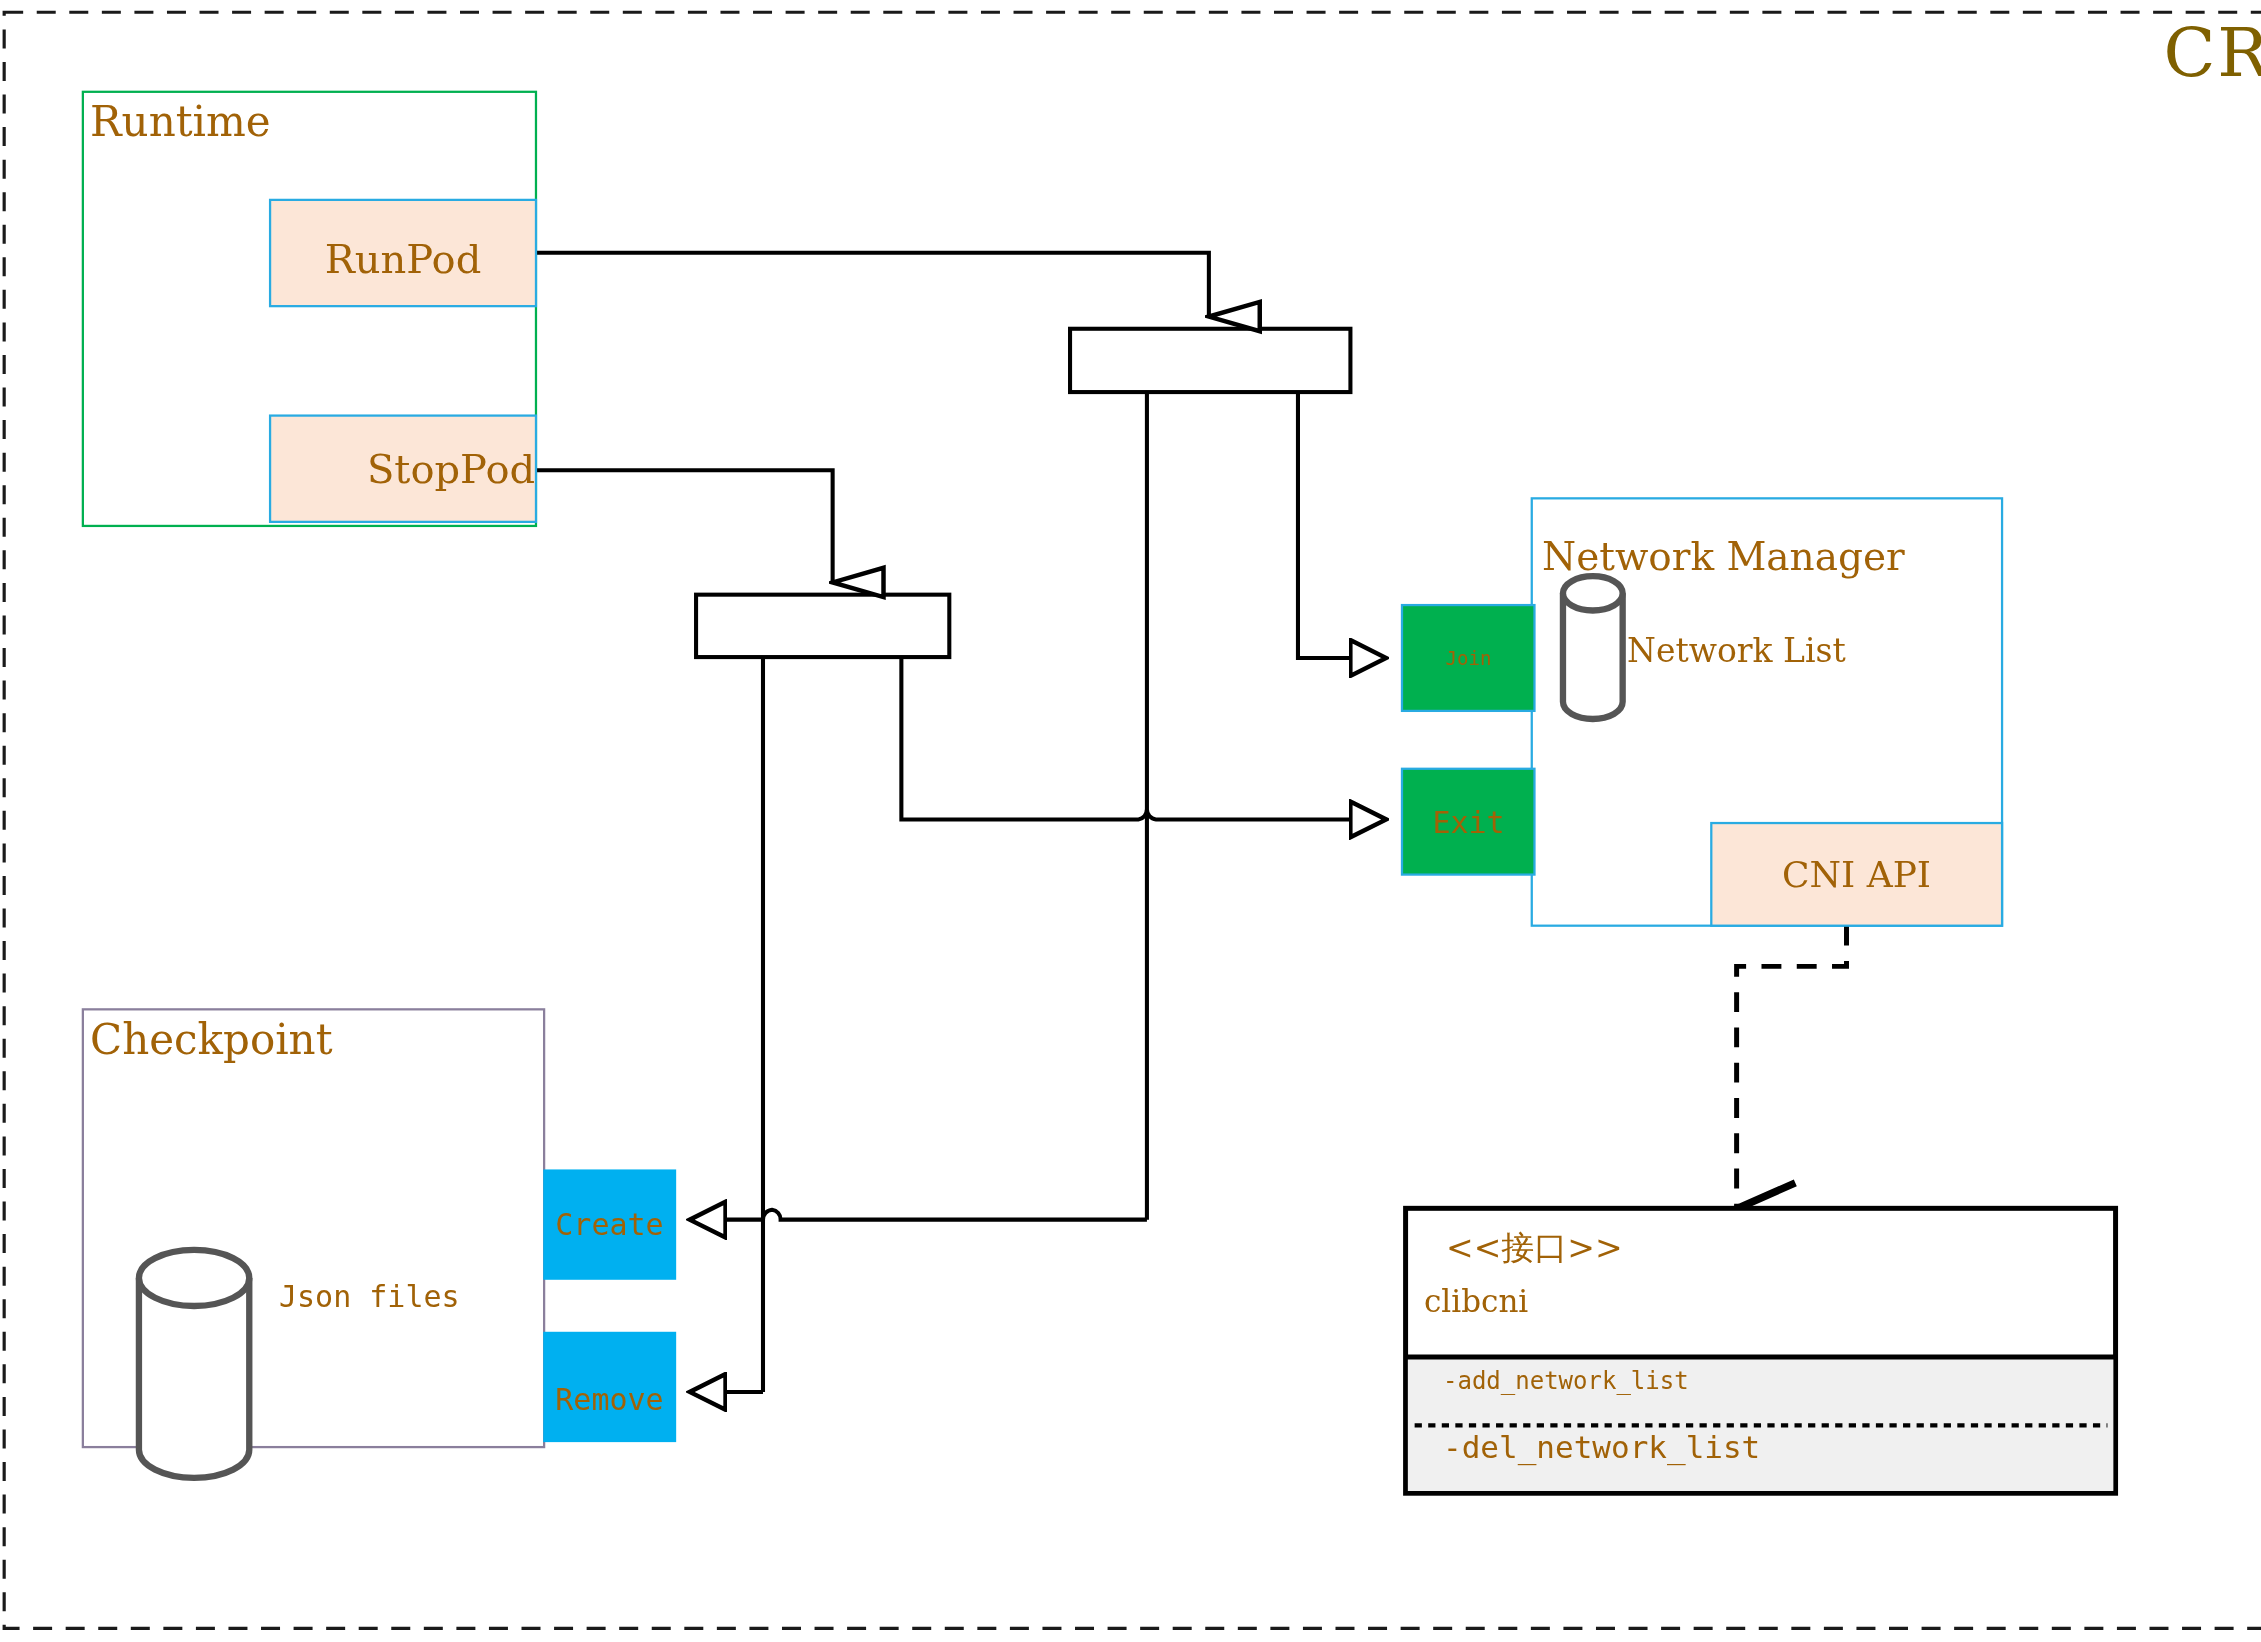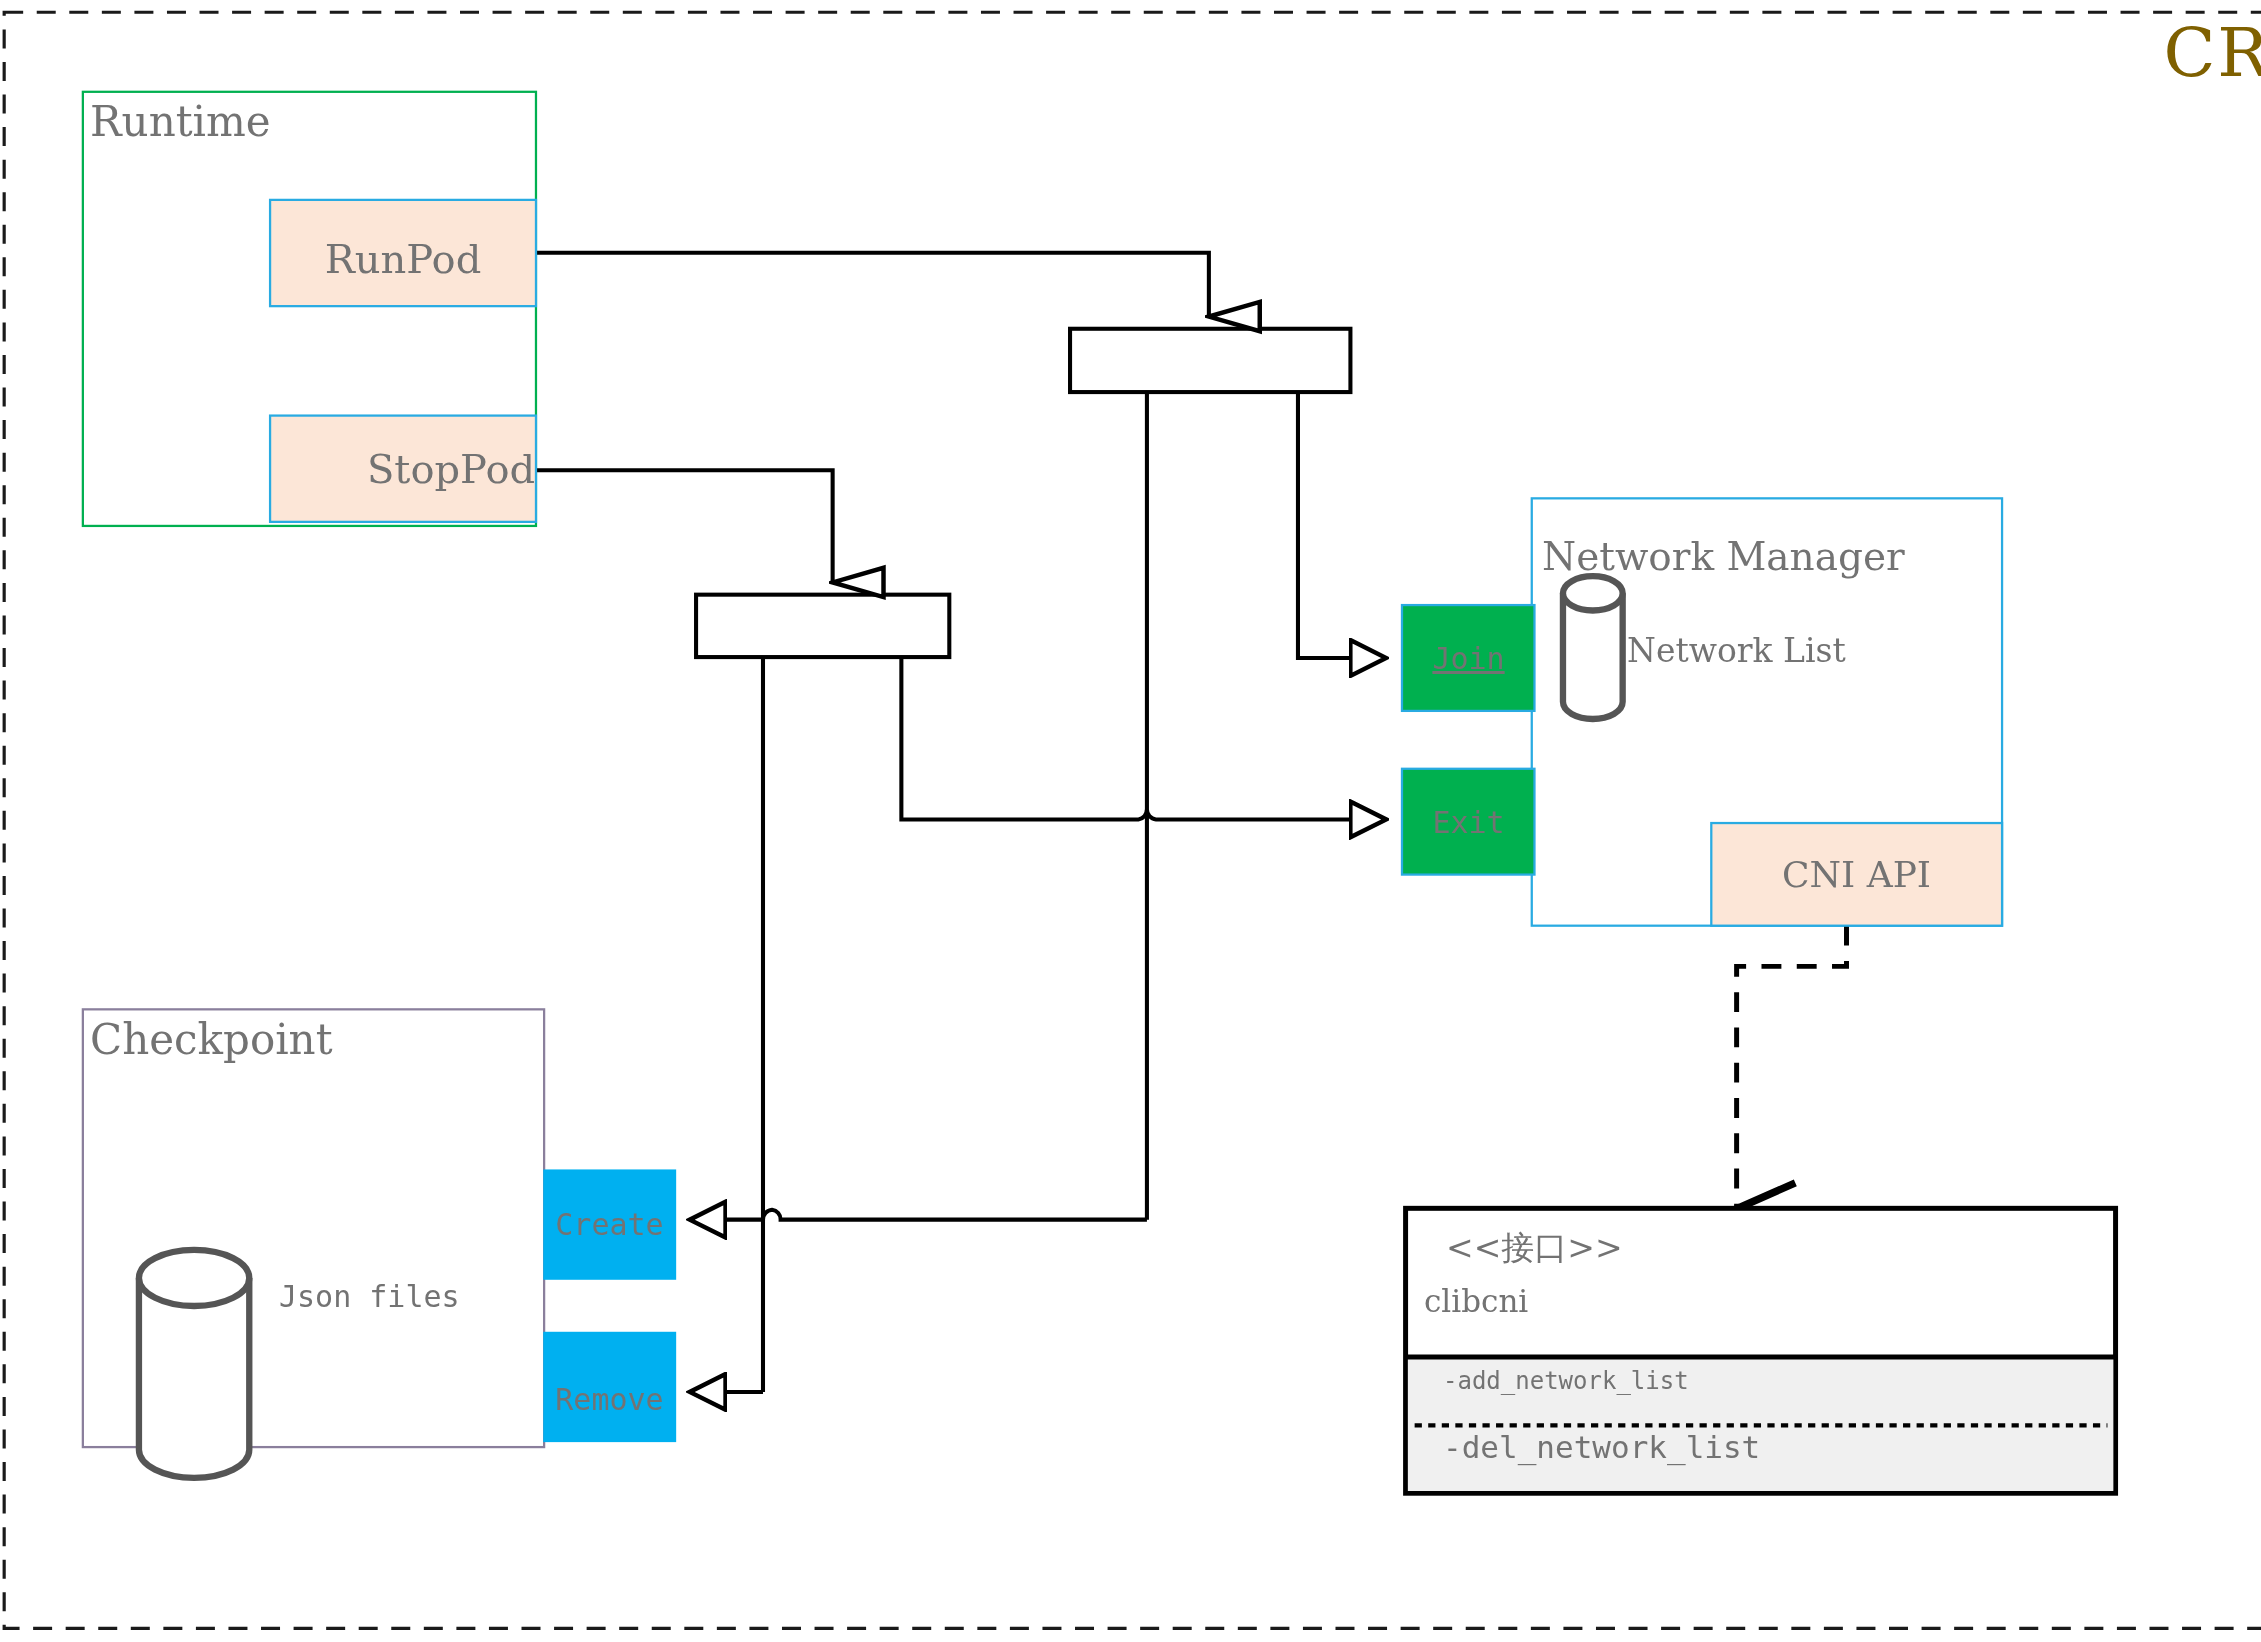--- a/index.html
+++ b/index.html
@@ -1,19 +1,19 @@
 <!DOCTYPE html>
 <html style="font-size:7.2px"><head>
 <meta charset="utf-8">
 <style>
   html,body{margin:0;padding:0;background:#ffffff;}
   body{font-family:"DejaVu Serif",serif;}
   #stage{position:relative;width:2335px;height:1642px;background:#ffffff;overflow:hidden;}
   svg{position:absolute;top:0;left:0;width:2335px;height:1642px;}
-  .lbl{position:absolute;white-space:pre;color:#737373;font-family:"DejaVu Serif",serif;}
+  .lbl{position:absolute;white-space:pre;color:#a16207;font-family:"DejaVu Serif",serif;}
   .mono{font-family:"DejaVu Sans Mono",monospace;}
   .ctr{display:flex;align-items:center;justify-content:center;text-align:center;}
 </style>
 </head>
 <body>
 
 <div id="stage">
 
   <svg viewBox="0 0 5163 3631">
     <defs>
@@ -96,21 +96,21 @@
   <div class="lbl mono" style="left:279px;top:1279px;font-size:30px;">Json files</div>
 
   <div class="lbl ctr mono" style="left:544px;top:1170px;width:131px;height:109px;font-size:30px;">Create</div>
 
   <div class="lbl ctr mono" style="left:544px;top:1333px;width:131px;height:109px;font-size:30px;margin-top:12px;">Remove</div>
 
   <div class="lbl" style="left:1542px;top:506px;font-size:39px;margin-top:28px;">Network Manager</div>
 
   <div class="lbl" style="left:1627px;top:631px;font-size:33px;">Network List</div>
 
-  <div class="lbl ctr mono" style="left:1402px;top:605px;width:133px;height:106px;font-size:30px;text-decoration:underline;">Join</div>
+  <div class="lbl ctr mono" style="left:1402px;top:605px;width:133px;height:106px;font-size:19px;">Join</div>
 
   <div class="lbl ctr mono" style="left:1402px;top:769px;width:133px;height:106px;font-size:30px;">Exit</div>
 
   <div class="lbl ctr" style="left:1711px;top:823px;width:291px;height:103px;font-size:36px;">CNI API</div>
 
   <div class="lbl" style="left:1424px;top:1226px;font-size:33px;margin-left:22px;">&lt;&lt;接口&gt;&gt;</div>
 
   <div class="lbl" style="left:1424px;top:1283px;font-size:31px;">clibcni</div>
 
   <div class="lbl mono" style="left:1443px;top:1367px;font-size:24px;">-add_network_list</div>

